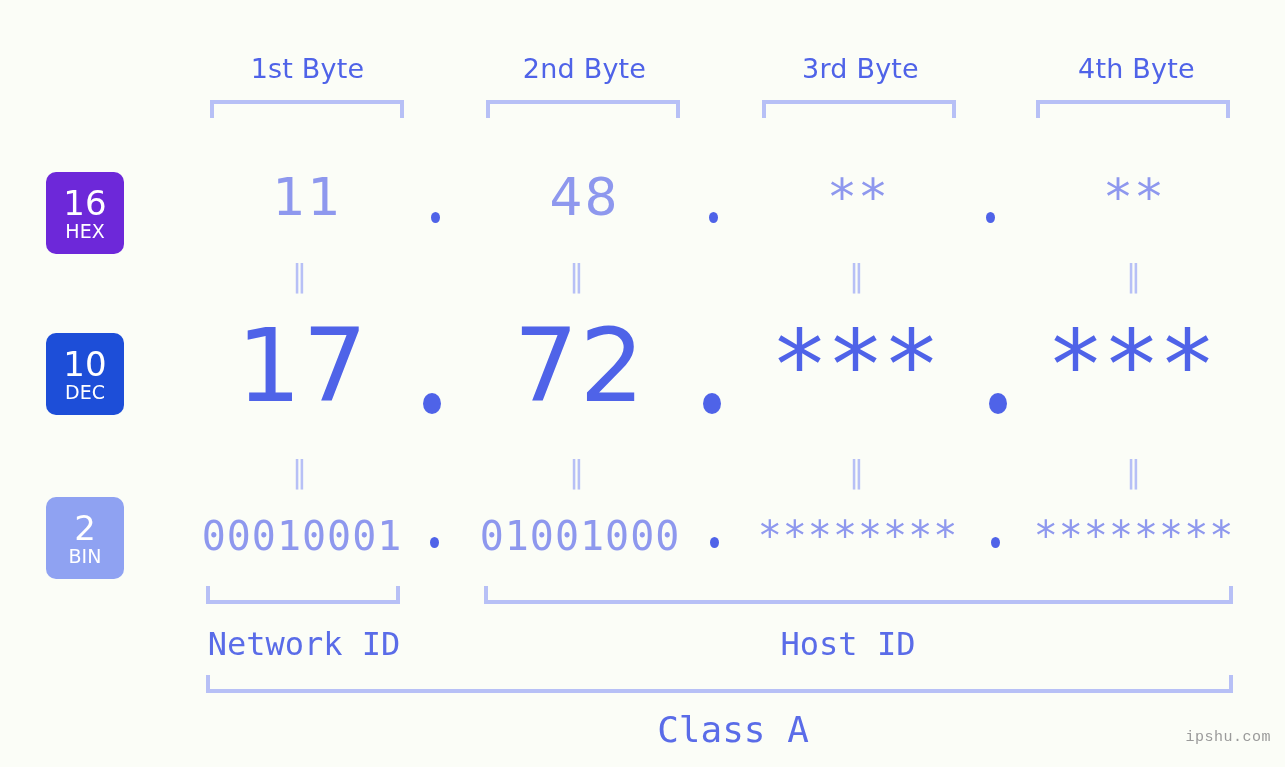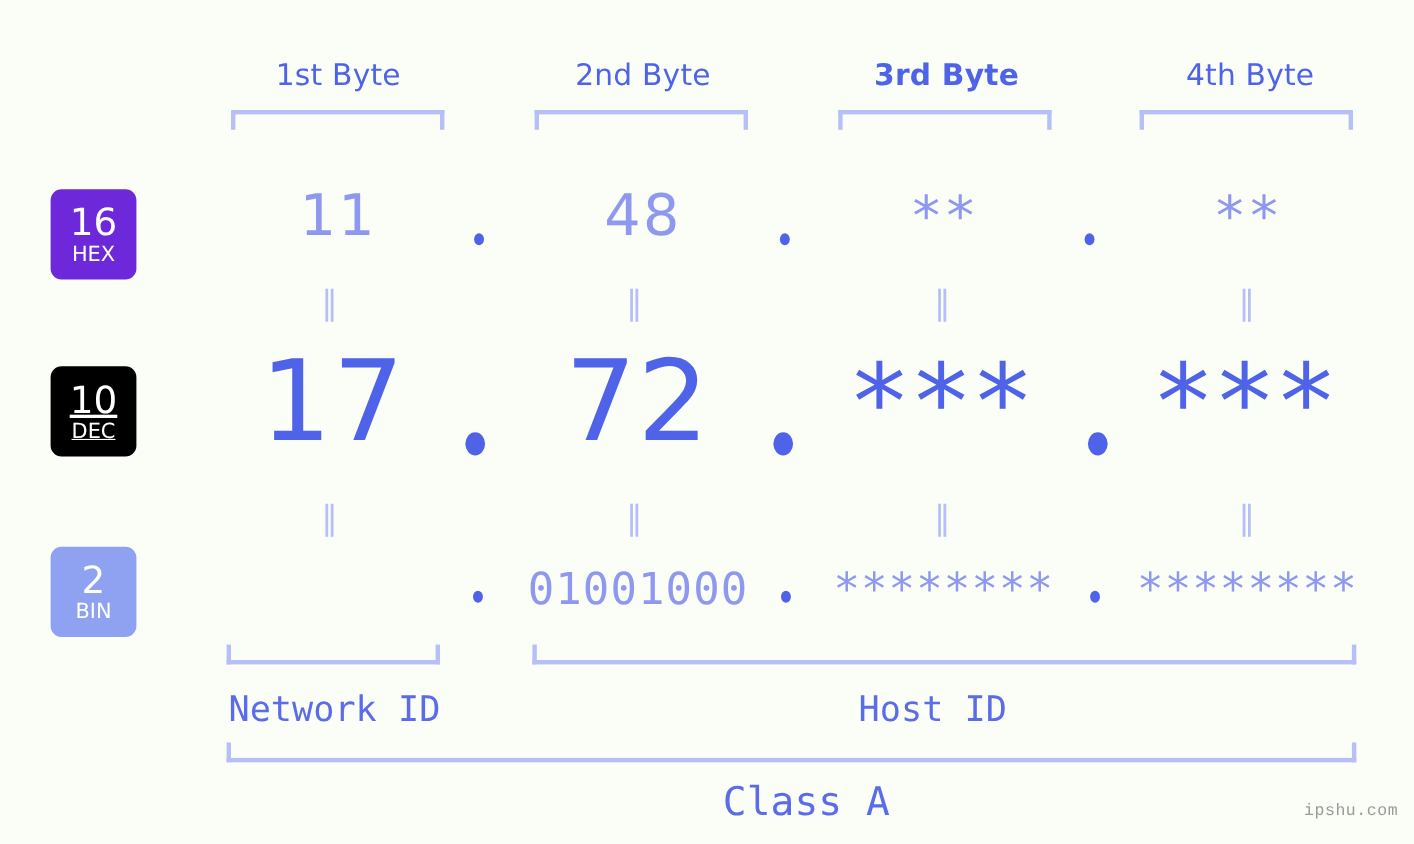--- a/index.html
+++ b/index.html
@@ -178,21 +178,21 @@
     letter-spacing: 0.5px;
   }
 </style>
 </head>
 <body style="background: rgb(251, 253, 247);">
 
 <div id="stage">
 
   <div class="byte-label" style="left:195px; width:225px;">1st Byte</div>
   <div class="byte-label" style="left:472px; width:225px;">2nd Byte</div>
-  <div class="byte-label" style="left:748px; width:225px;font-weight:bold;">3rd Byte</div>
+  <div class="byte-label" style="left:748px; width:225px;">3rd Byte</div>
   <div class="byte-label" style="left:1024px; width:225px;">4th Byte</div>
 
   <div class="bracket-top" style="left: 210px; width: 194px; border-color: rgb(183, 192, 246);"></div>
   <div class="bracket-top" style="left: 486px; width: 194px; border-color: rgb(183, 192, 246);"></div>
   <div class="bracket-top" style="left: 762px; width: 194px; border-color: rgb(183, 192, 246);"></div>
   <div class="bracket-top" style="left: 1036px; width: 194px; border-color: rgb(183, 192, 246);"></div>
 
   <div class="badge" id="badge-hex" style="top: 156px; background: #6d28d9;">
     <span class="num">16</span>
     <span class="nm">HEX</span>
@@ -205,21 +205,21 @@
 
   <div class="dot hex" style="left: 431px; background: rgb(79, 99, 232);"></div>
   <div class="dot hex" style="left: 709px; background: rgb(79, 99, 232);"></div>
   <div class="dot hex" style="left: 986px; background: rgb(79, 99, 232);"></div>
 
   <div class="eqmark" style="left:301px; top:245px;">‖</div>
   <div class="eqmark" style="left:578px; top:245px;">‖</div>
   <div class="eqmark" style="left:858px; top:245px;">‖</div>
   <div class="eqmark" style="left:1135px; top:245px;">‖</div>
 
-  <div class="badge" id="badge-dec" style="top: 317px; background: #000000; text-decoration: underline;">
+  <div class="badge" id="badge-dec" style="top: 317px; background: #1d4ed8;">
     <span class="num">10</span>
     <span class="nm">DEC</span>
   </div>
 
   <div class="cell dec-val" style="left: 185px; width: 235px; color: rgb(79, 99, 232);">17</div>
   <div class="cell dec-val" style="left: 462px; width: 235px; color: rgb(79, 99, 232);">72</div>
   <div class="cell dec-val stars" style="left: 742px; width: 235px; color: rgb(79, 99, 232);">***</div>
   <div class="cell dec-val stars" style="left: 1018px; width: 235px; color: rgb(79, 99, 232);">***</div>
 
   <div class="dot dec" style="left: 423px; background: rgb(79, 99, 232);"></div>
@@ -229,20 +229,21 @@
   <div class="eqmark" style="left:301px; top:441px;">‖</div>
   <div class="eqmark" style="left:578px; top:441px;">‖</div>
   <div class="eqmark" style="left:858px; top:441px;">‖</div>
   <div class="eqmark" style="left:1135px; top:441px;">‖</div>
 
   <div class="badge" id="badge-bin" style="top: 481px; background: rgb(143, 162, 242);">
     <span class="num">2</span>
     <span class="nm">BIN</span>
   </div>
 
+  <div class="cell bin-val" style="left: 188px; width: 228px; color: rgb(142, 152, 238);">00010001</div>
   <div class="cell bin-val" style="left: 466px; width: 228px; color: rgb(142, 152, 238);">01001000</div>
   <div class="cell bin-val stars" style="left: 744px; width: 228px; color: rgb(142, 152, 238);">********</div>
   <div class="cell bin-val stars" style="left: 1020px; width: 228px; color: rgb(142, 152, 238);">********</div>
 
   <div class="dot bin" style="left: 430px; background: rgb(79, 99, 232);"></div>
   <div class="dot bin" style="left: 710px; background: rgb(79, 99, 232);"></div>
   <div class="dot bin" style="left: 991px; background: rgb(79, 99, 232);"></div>
 
   <div class="bracket-bottom" style="left: 206px; top: 570px; width: 194px; border-color: rgb(183, 192, 246);"></div>
   <div class="bracket-bottom" style="left: 484px; top: 570px; width: 749px; border-color: rgb(183, 192, 246);"></div>

